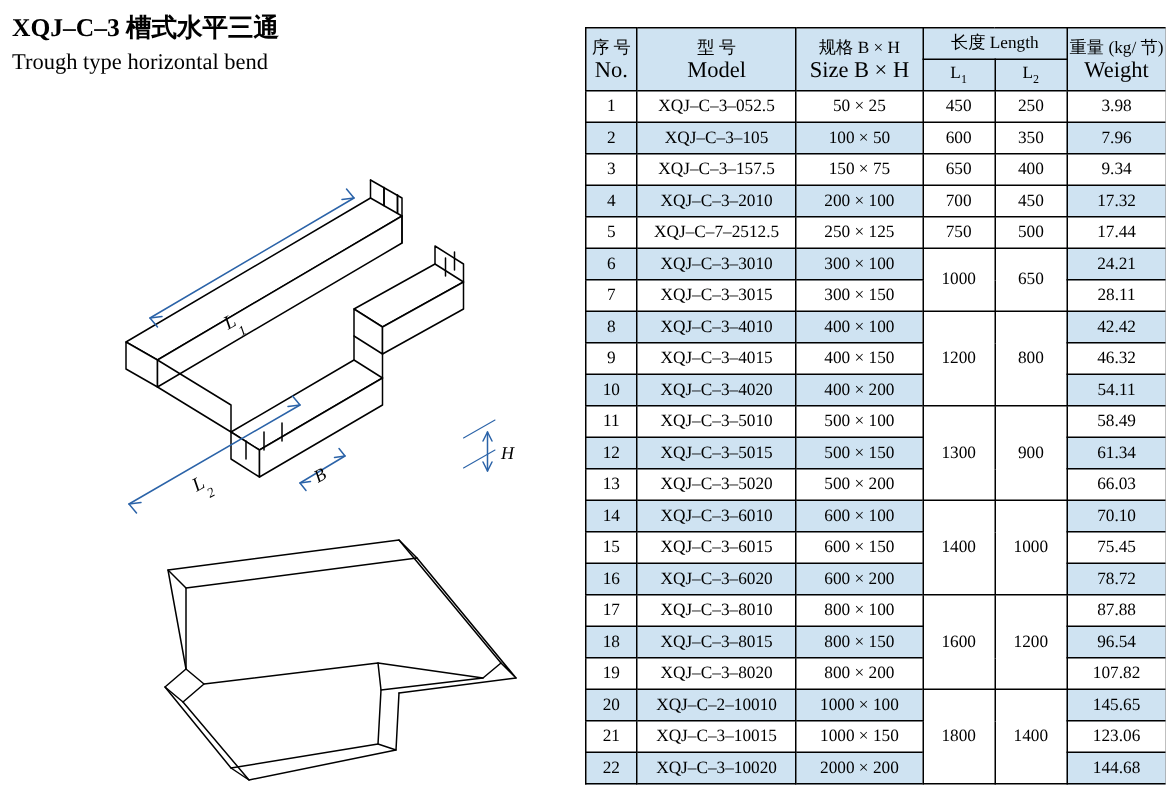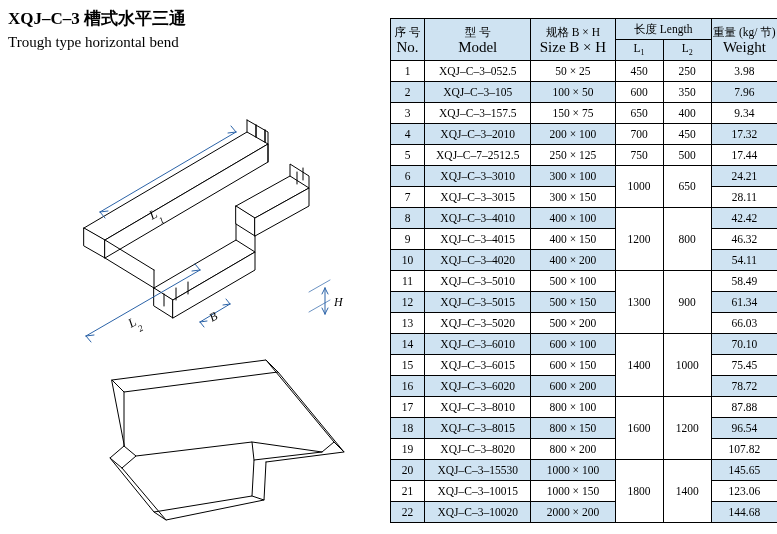--- a/index.html
+++ b/index.html
@@ -365,21 +365,21 @@
             <td class="shade">96.54</td>
           </tr>
           <tr>
             <td class="plain">19</td>
             <td class="plain">XQJ–C–3–8020</td>
             <td class="plain">800 × 200</td>
             <td class="plain">107.82</td>
           </tr>
           <tr>
             <td class="shade">20</td>
-            <td class="shade">XQJ–C–3–15530</td>
+            <td class="shade">XQJ–C–2–10010</td>
             <td class="shade">1000 × 100</td>
             <td class="plain" rowspan="3">1800</td>
             <td class="plain" rowspan="3">1400</td>
             <td class="shade">145.65</td>
           </tr>
           <tr>
             <td class="plain">21</td>
             <td class="plain">XQJ–C–3–10015</td>
             <td class="plain">1000 × 150</td>
             <td class="plain">123.06</td>

